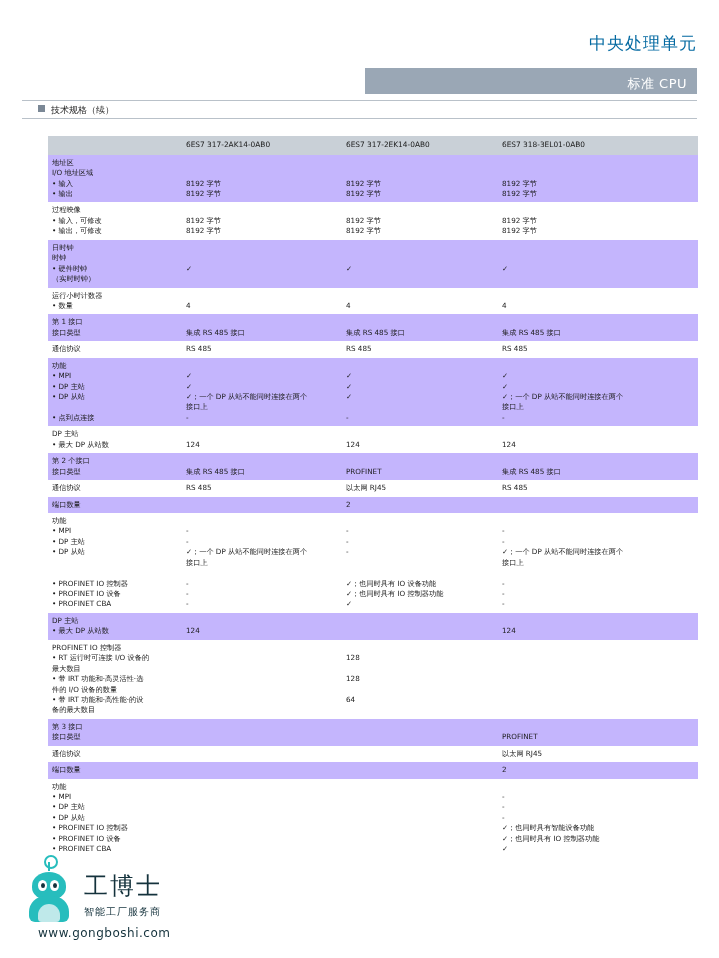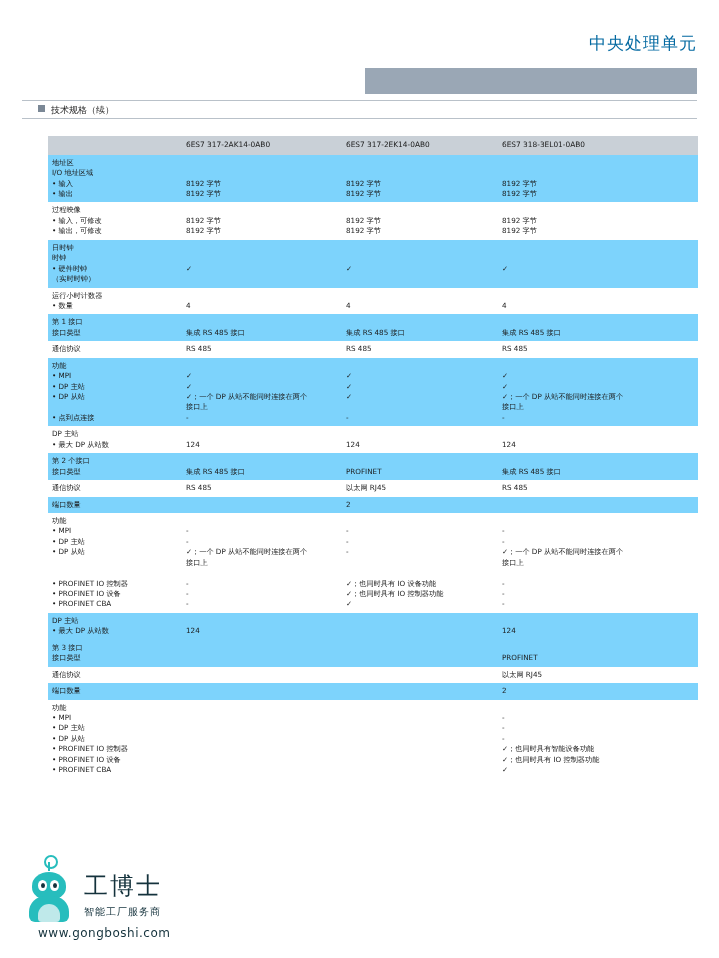--- a/index.html
+++ b/index.html
@@ -18,21 +18,21 @@
   .header-title{
     position:absolute;right:22px;top:32px;
     font-size:17px;color:#0369a1;letter-spacing:1px;
   }
   .header-bar{
     position:absolute;left:365px;top:68px;width:332px;height:26px;
     background:#9aa7b5;
   }
   .header-bar span{
     position:absolute;right:10px;top:7px;
-    color:#ffffff;font-size:13px;letter-spacing:.5px;margin-top:32px;
+    color:#ffffff;font-size:13px;letter-spacing:.5px;
   }
 
   
   .section{
     position:absolute;left:38px;top:104px;
     font-size:9px;color:#222;
   }
   .section .sq{
     display:inline-block;width:7px;height:7px;background:#7b8896;
     margin-right:6px;vertical-align:1px;
@@ -60,21 +60,21 @@
     vertical-align:top;
     padding:3px 6px 3px 4px;
     border:0;
   }
   tr.hdr td{
     background:#c9d0d7;
     font-size:7.4px;
     padding-top:4px;padding-bottom:4px;
     color:#1a1a1a;
   }
-  tr.alt td{background:#7dd3fc;}
+  tr.alt td{background:#c4b5fd;}
   tr.plain td{background:#ffffff;}
 
   .lbl{white-space:pre-line;}
 
   
   .footer{
     position:absolute;left:20px;bottom:14px;width:320px;height:78px;
   }
   .mascot{
     position:absolute;left:4px;top:0;width:54px;height:58px;
@@ -322,20 +322,37 @@
 -</td>
         </tr>
         <tr class="alt">
           <td class="lbl">DP 主站
 • 最大 DP 从站数</td>
           <td class="lbl">
 124</td>
           <td class="lbl"></td>
           <td class="lbl">
 124</td>
+        </tr>
+        <tr class="plain">
+          <td class="lbl">PROFINET IO 控制器
+• RT 运行时可连接 I/O 设备的
+  最大数目
+• 带 IRT 功能和·高灵活性·选
+  件的 I/O 设备的数量
+• 带 IRT 功能和·高性能·的设
+  备的最大数目</td>
+          <td class="lbl"></td>
+          <td class="lbl">
+128
+
+128
+
+64</td>
+          <td class="lbl"></td>
         </tr>
         <tr class="alt">
           <td class="lbl">第 3 接口
 接口类型</td>
           <td class="lbl"></td>
           <td class="lbl"></td>
           <td class="lbl">
 PROFINET</td>
         </tr>
         <tr class="plain">

